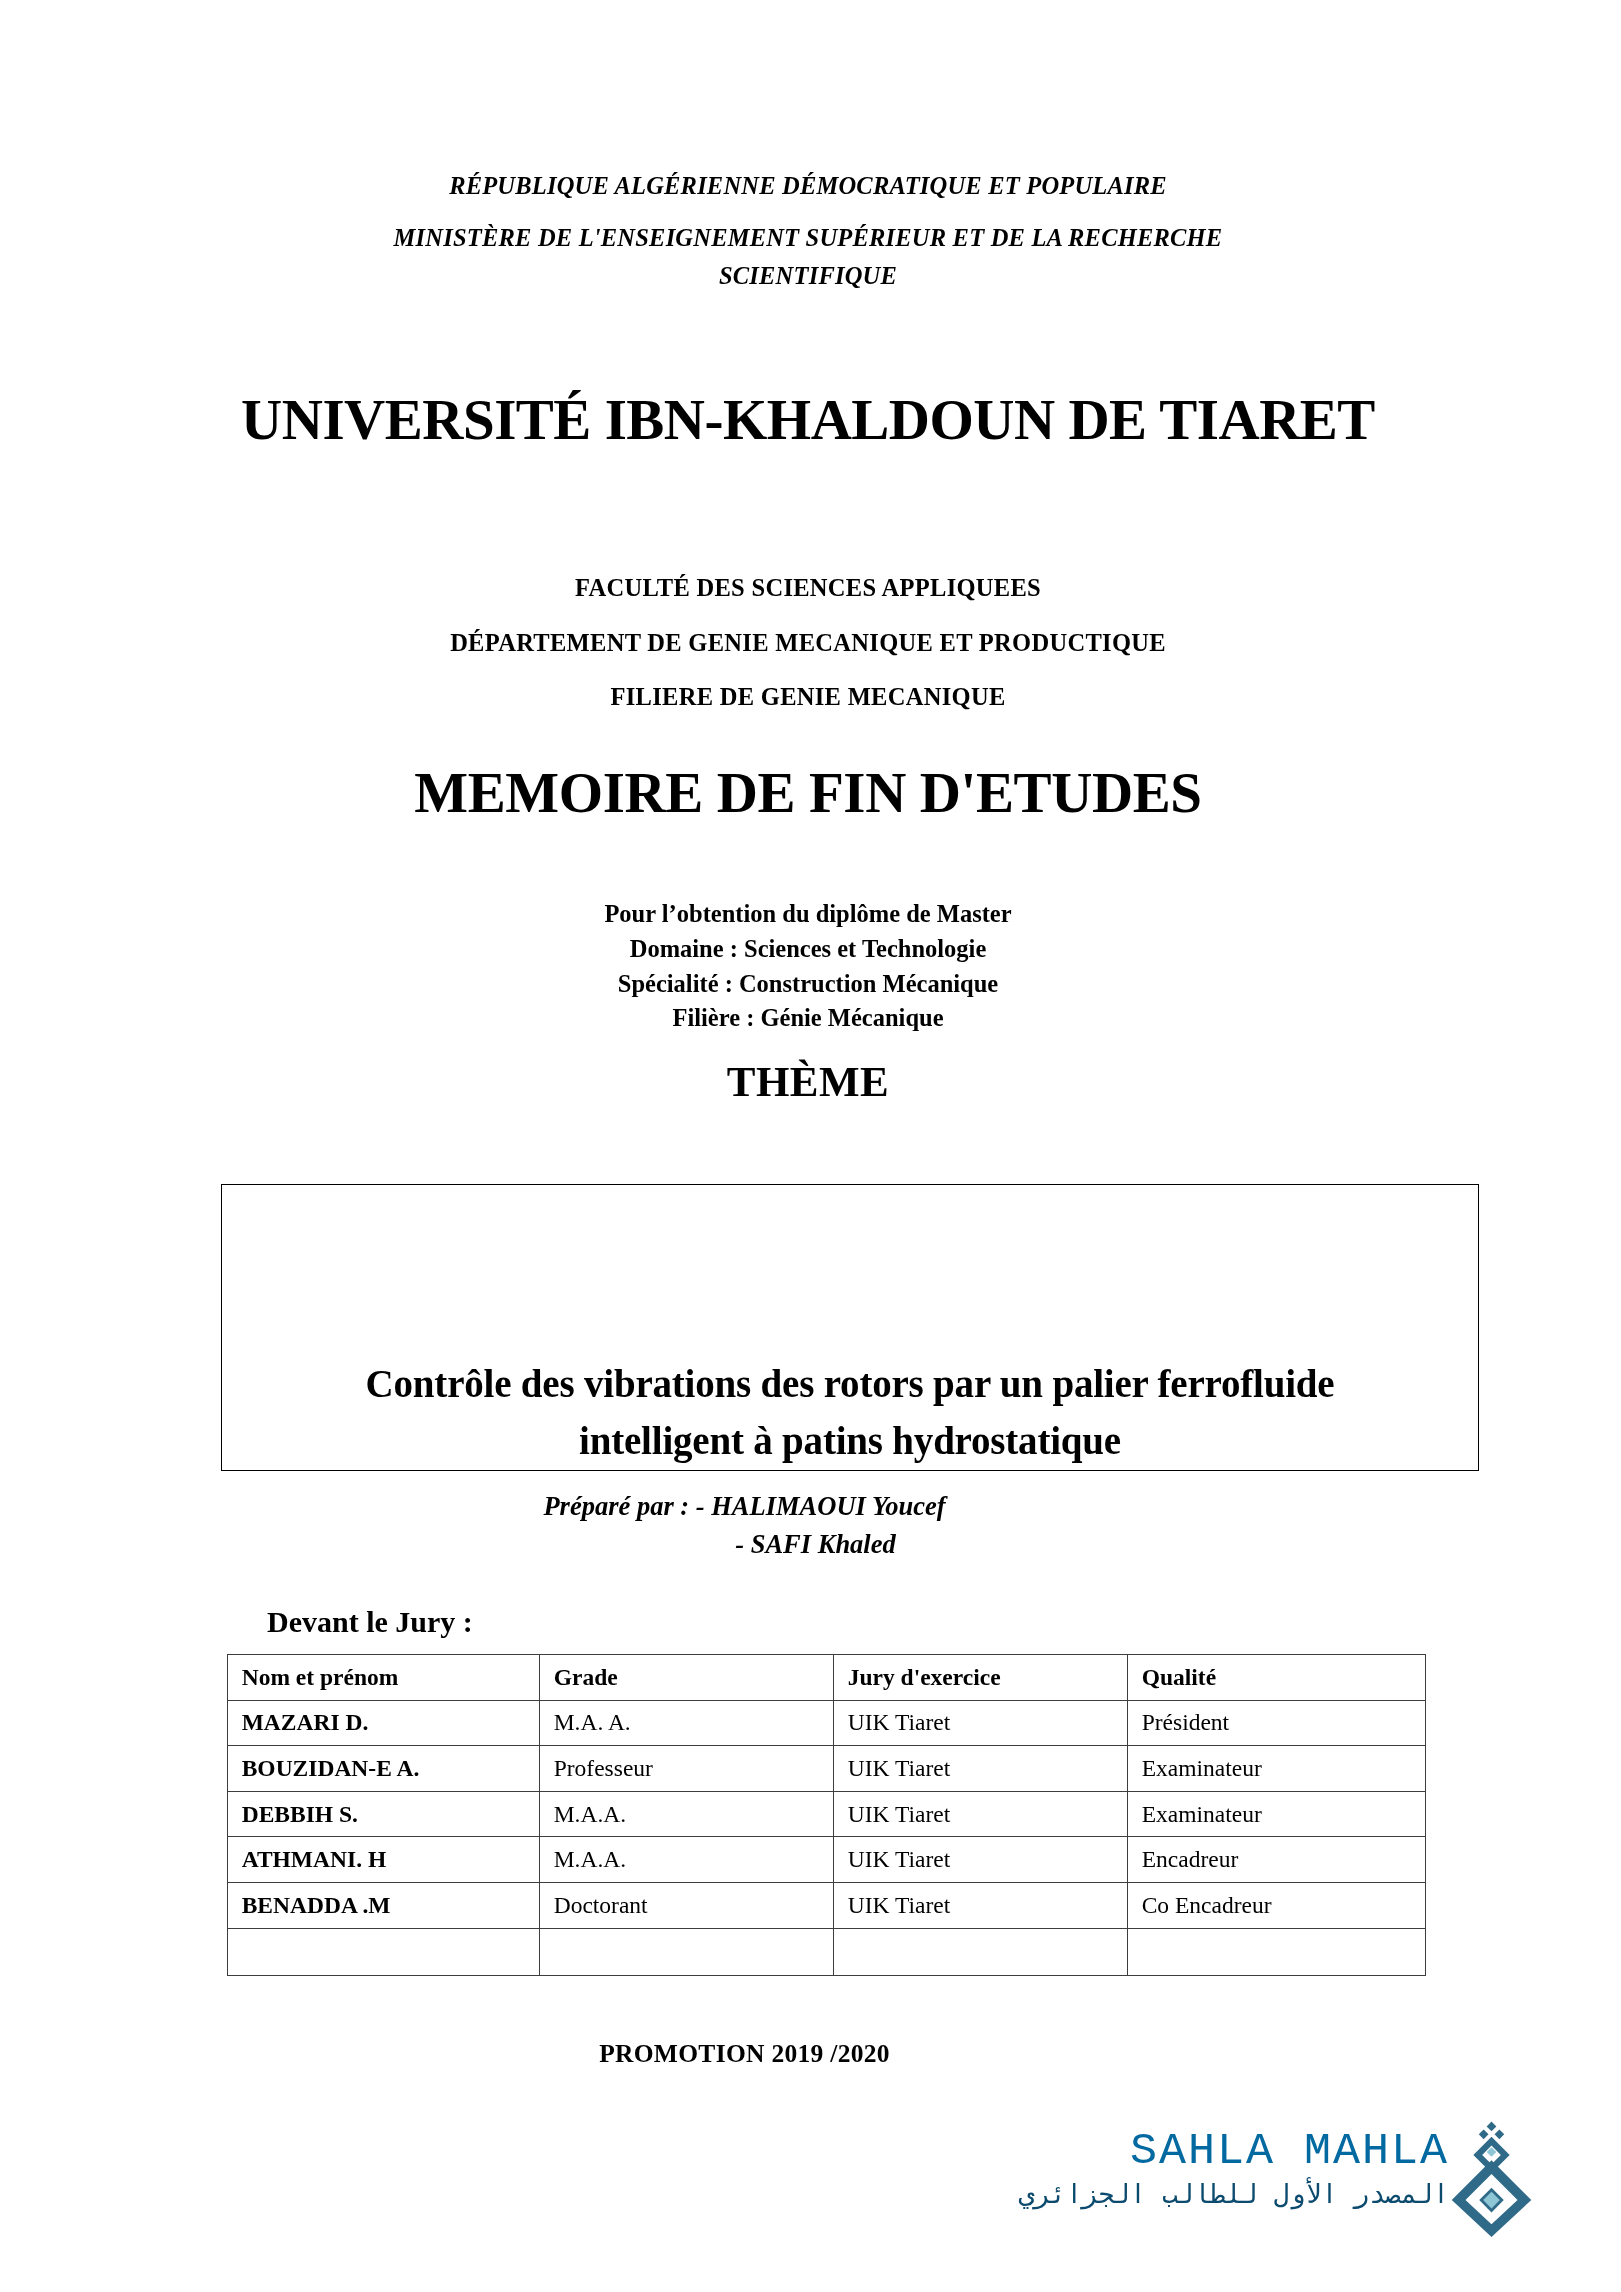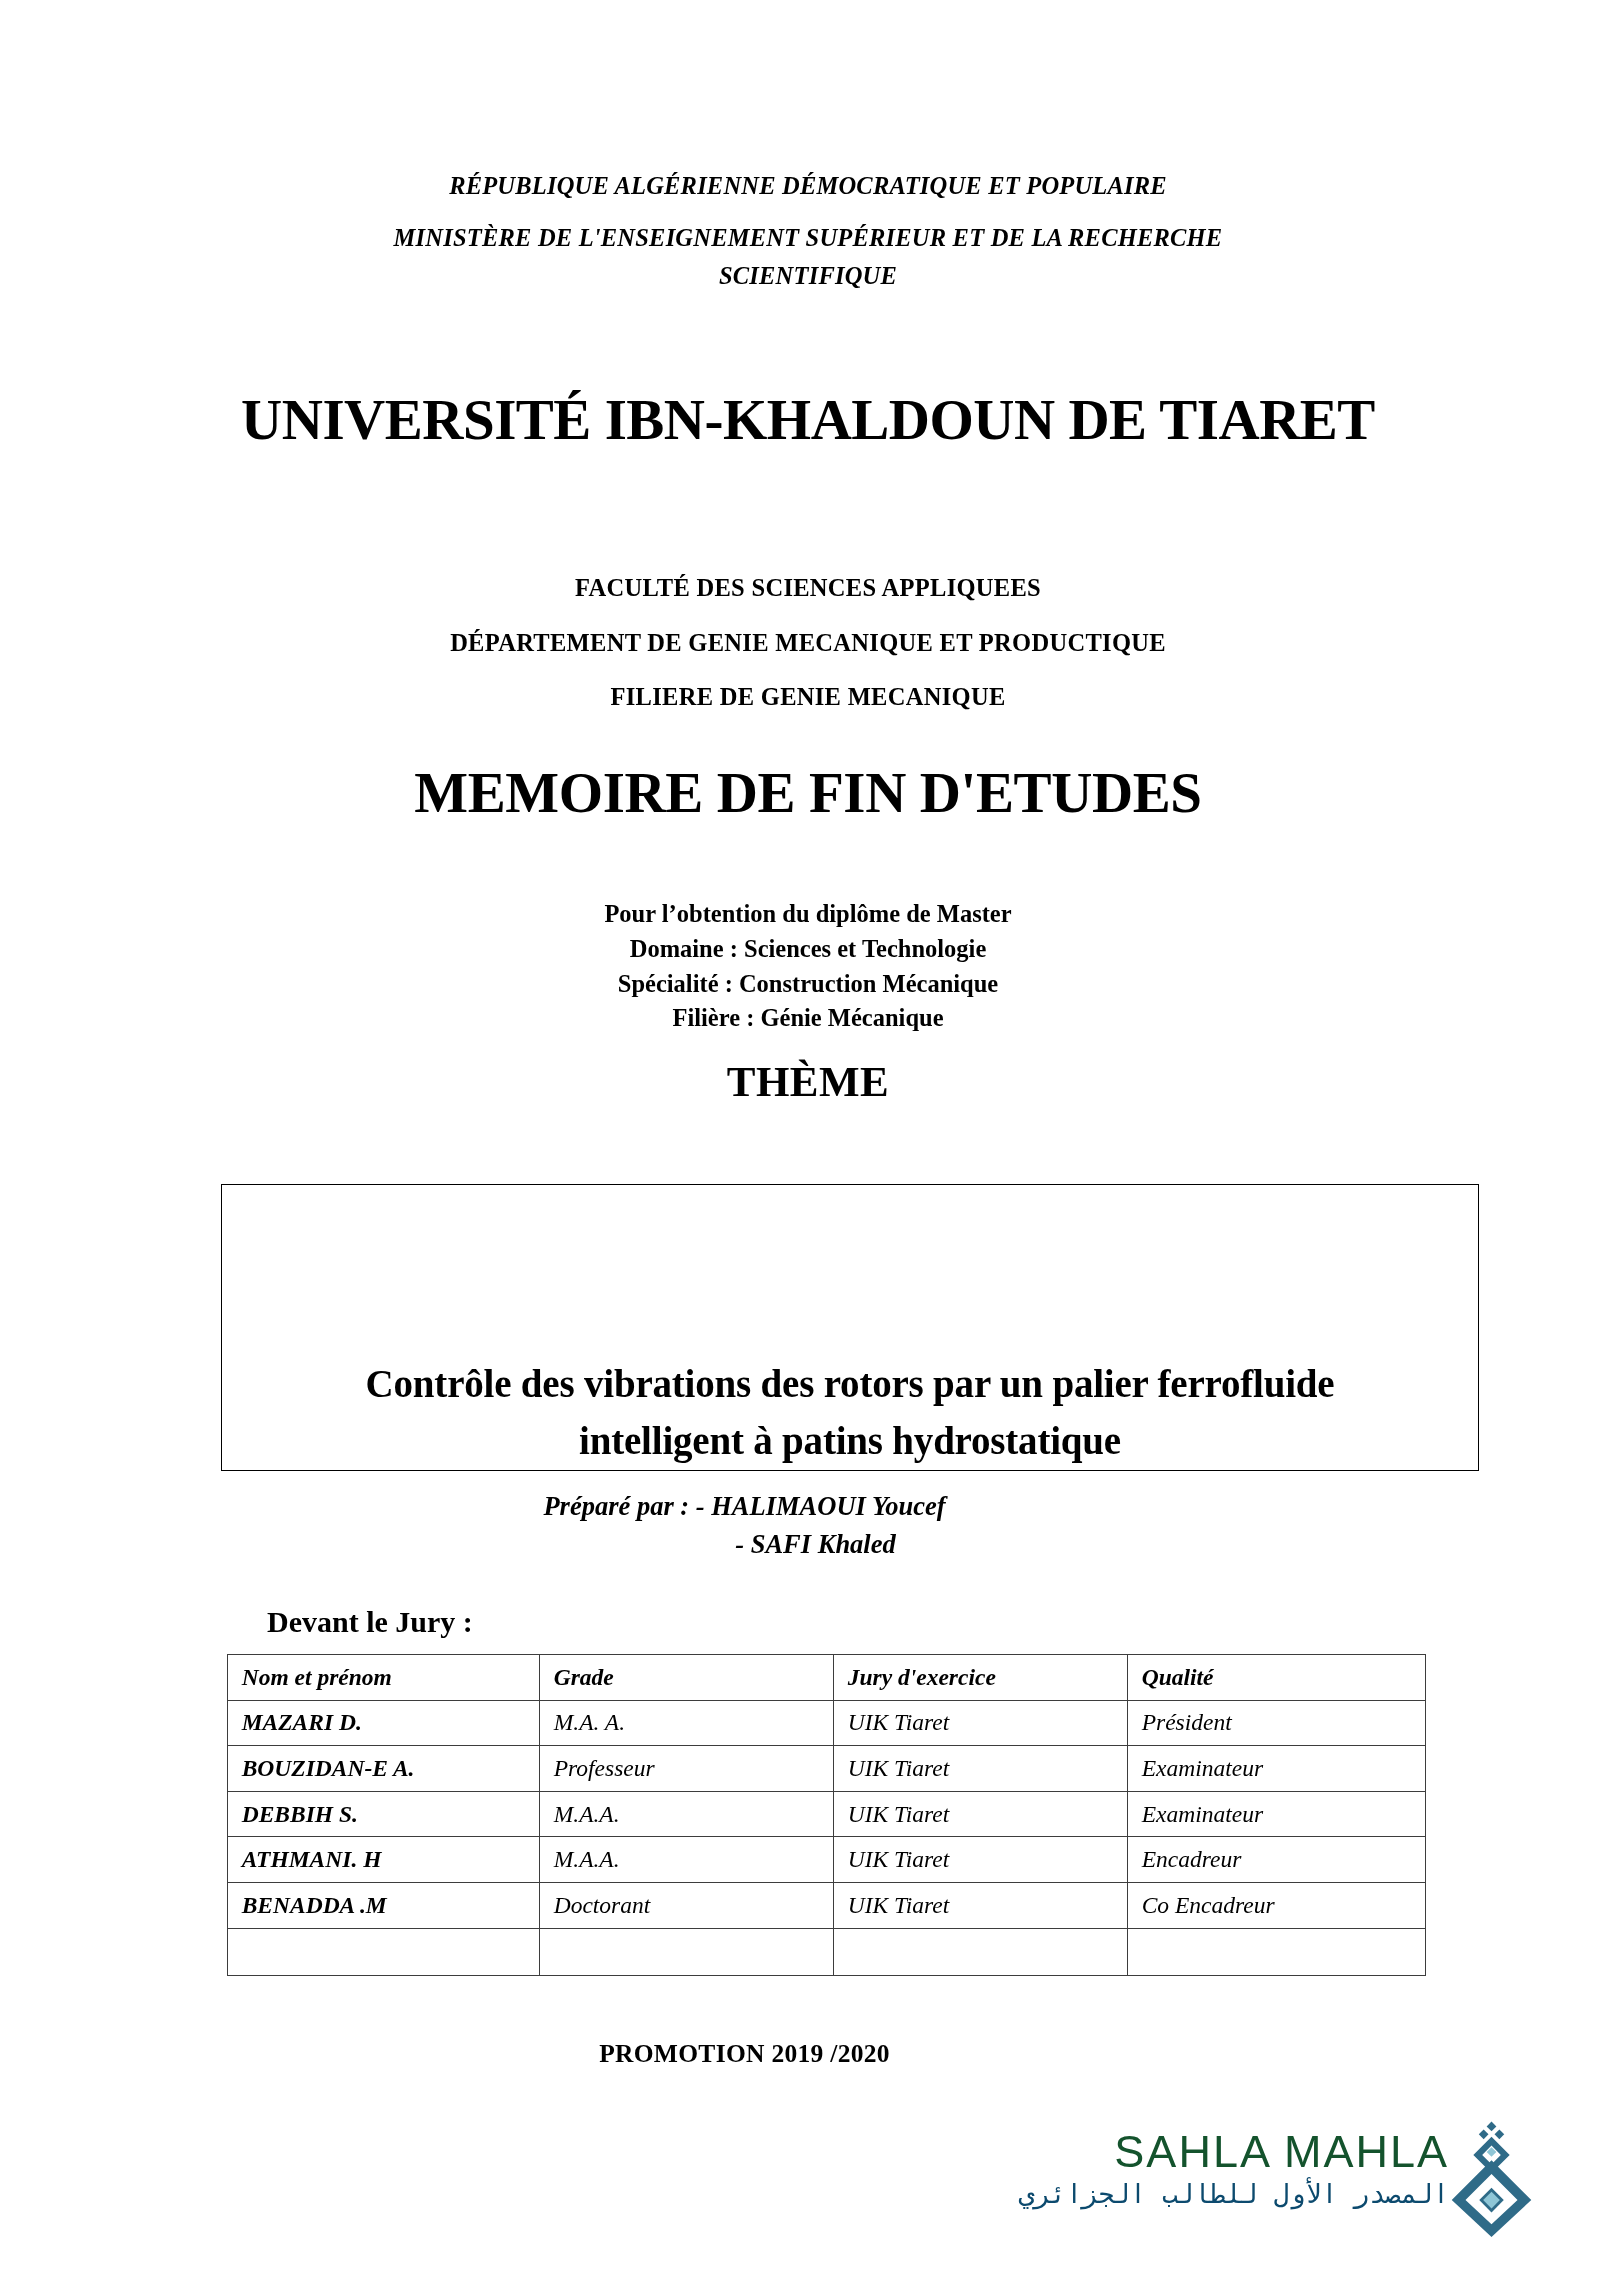--- a/index.html
+++ b/index.html
@@ -170,21 +170,20 @@
     table-layout: fixed;
   }
   .jury-table td, .jury-table th {
     border: 1px solid #3d3d3d;
     font-size: 23.5px;
     padding: 8.8px 0 8.8px 13.7px;
     text-align: left;
     vertical-align: top;
     height: 41px;
     box-sizing: border-box;
-    font-style: italic;
   }
   .jury-table th {
     font-weight: bold;
   }
   .jury-table td.name {
     font-weight: bold;
   }
   .col-name  { width: 312px; }
   .col-grade { width: 294px; }
   .col-place { width: 294px; }
@@ -214,24 +213,24 @@
     top: 2129px;
     width: 431px;
     height: 127px;
   }
   .logo-wordmark {
     position: absolute;
     left: 0;
     top: 0;
     width: 343px;
     text-align: right;
-    font-family: Liberation Sans, sans-serif;
+    font-family: Liberation Mono, monospace;
     font-size: 45px;
     letter-spacing: 2px;
-    color: #14532d;
+    color: #0369a1;
     line-height: 1;
     white-space: nowrap;
   }
   .logo-arabic {
     position: absolute;
     left: 0;
     top: 53px;
     width: 343px;
     text-align: right;
     direction: rtl;

